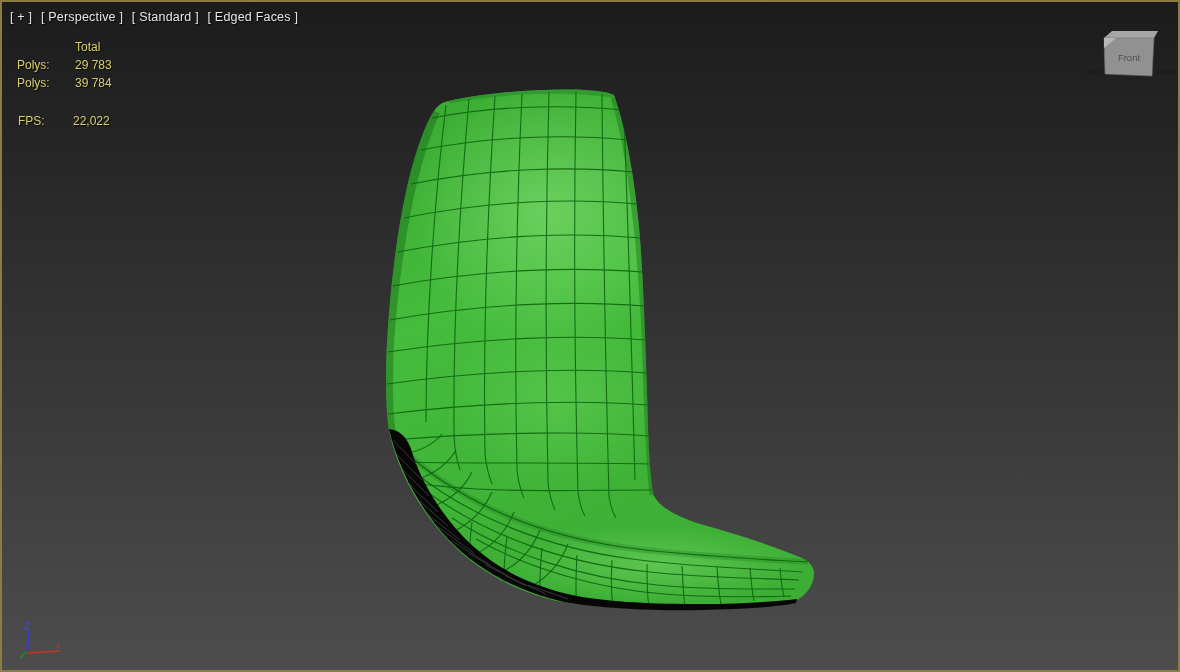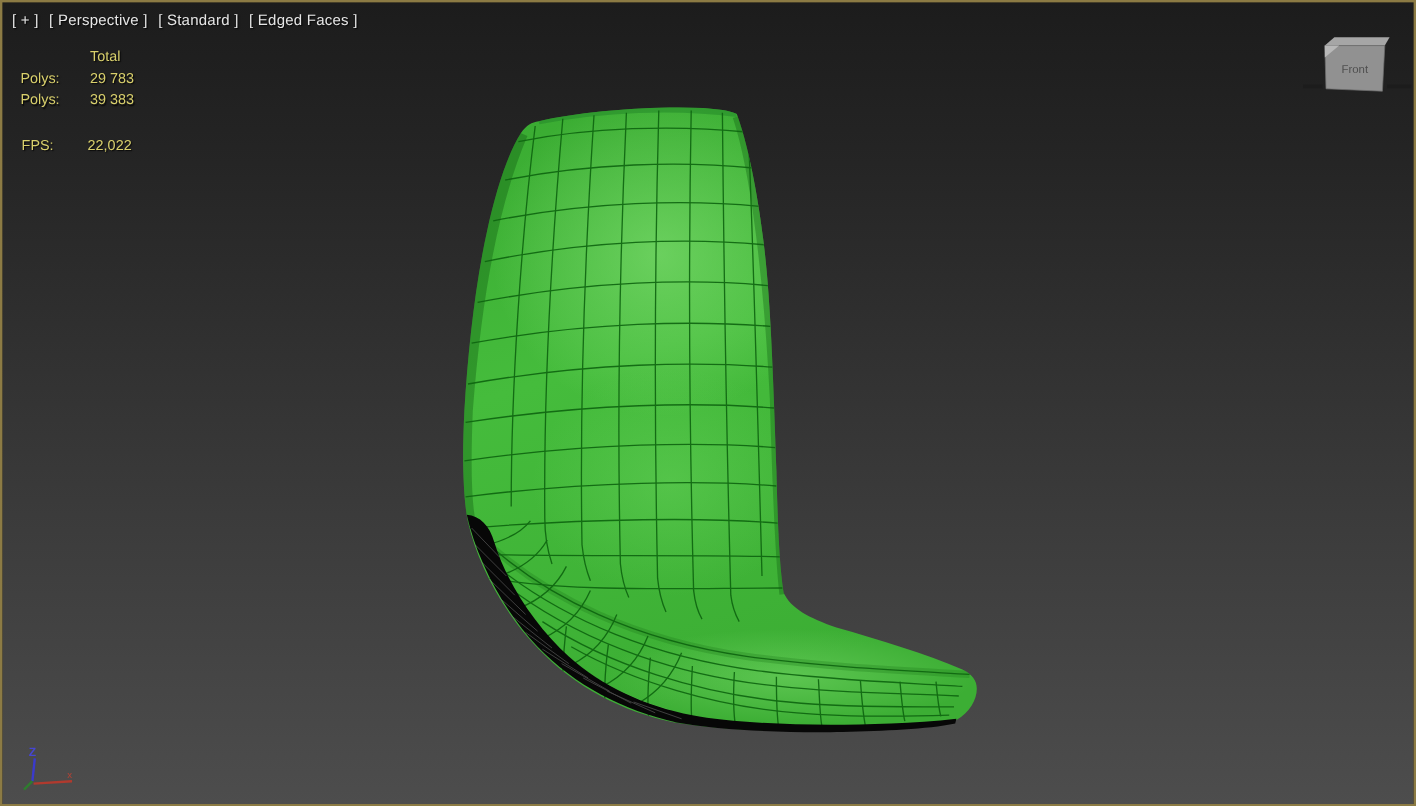--- a/index.html
+++ b/index.html
@@ -49,21 +49,21 @@
     <span>[ Standard ]</span>
     <span>[ Edged Faces ]</span>
   </div>
 
   <div class="stats">
     <div class="stats-grid">
       <div class="hdr">Total</div>
       <div class="lbl">Polys:</div>
       <div class="val">29 783</div>
       <div class="lbl">Polys:</div>
-      <div class="val">39 383</div>
+      <div class="val">39 784</div>
     </div>
     <div class="fps-row">
       <div class="lbl">FPS:</div>
       <div class="val">22,022</div>
     </div>
   </div>
 
   <svg class="scene" width="1180" height="672" viewBox="0 0 1180 672">
     <defs>
       <linearGradient id="gBase" x1="0" y1="0" x2="0.25" y2="1">

